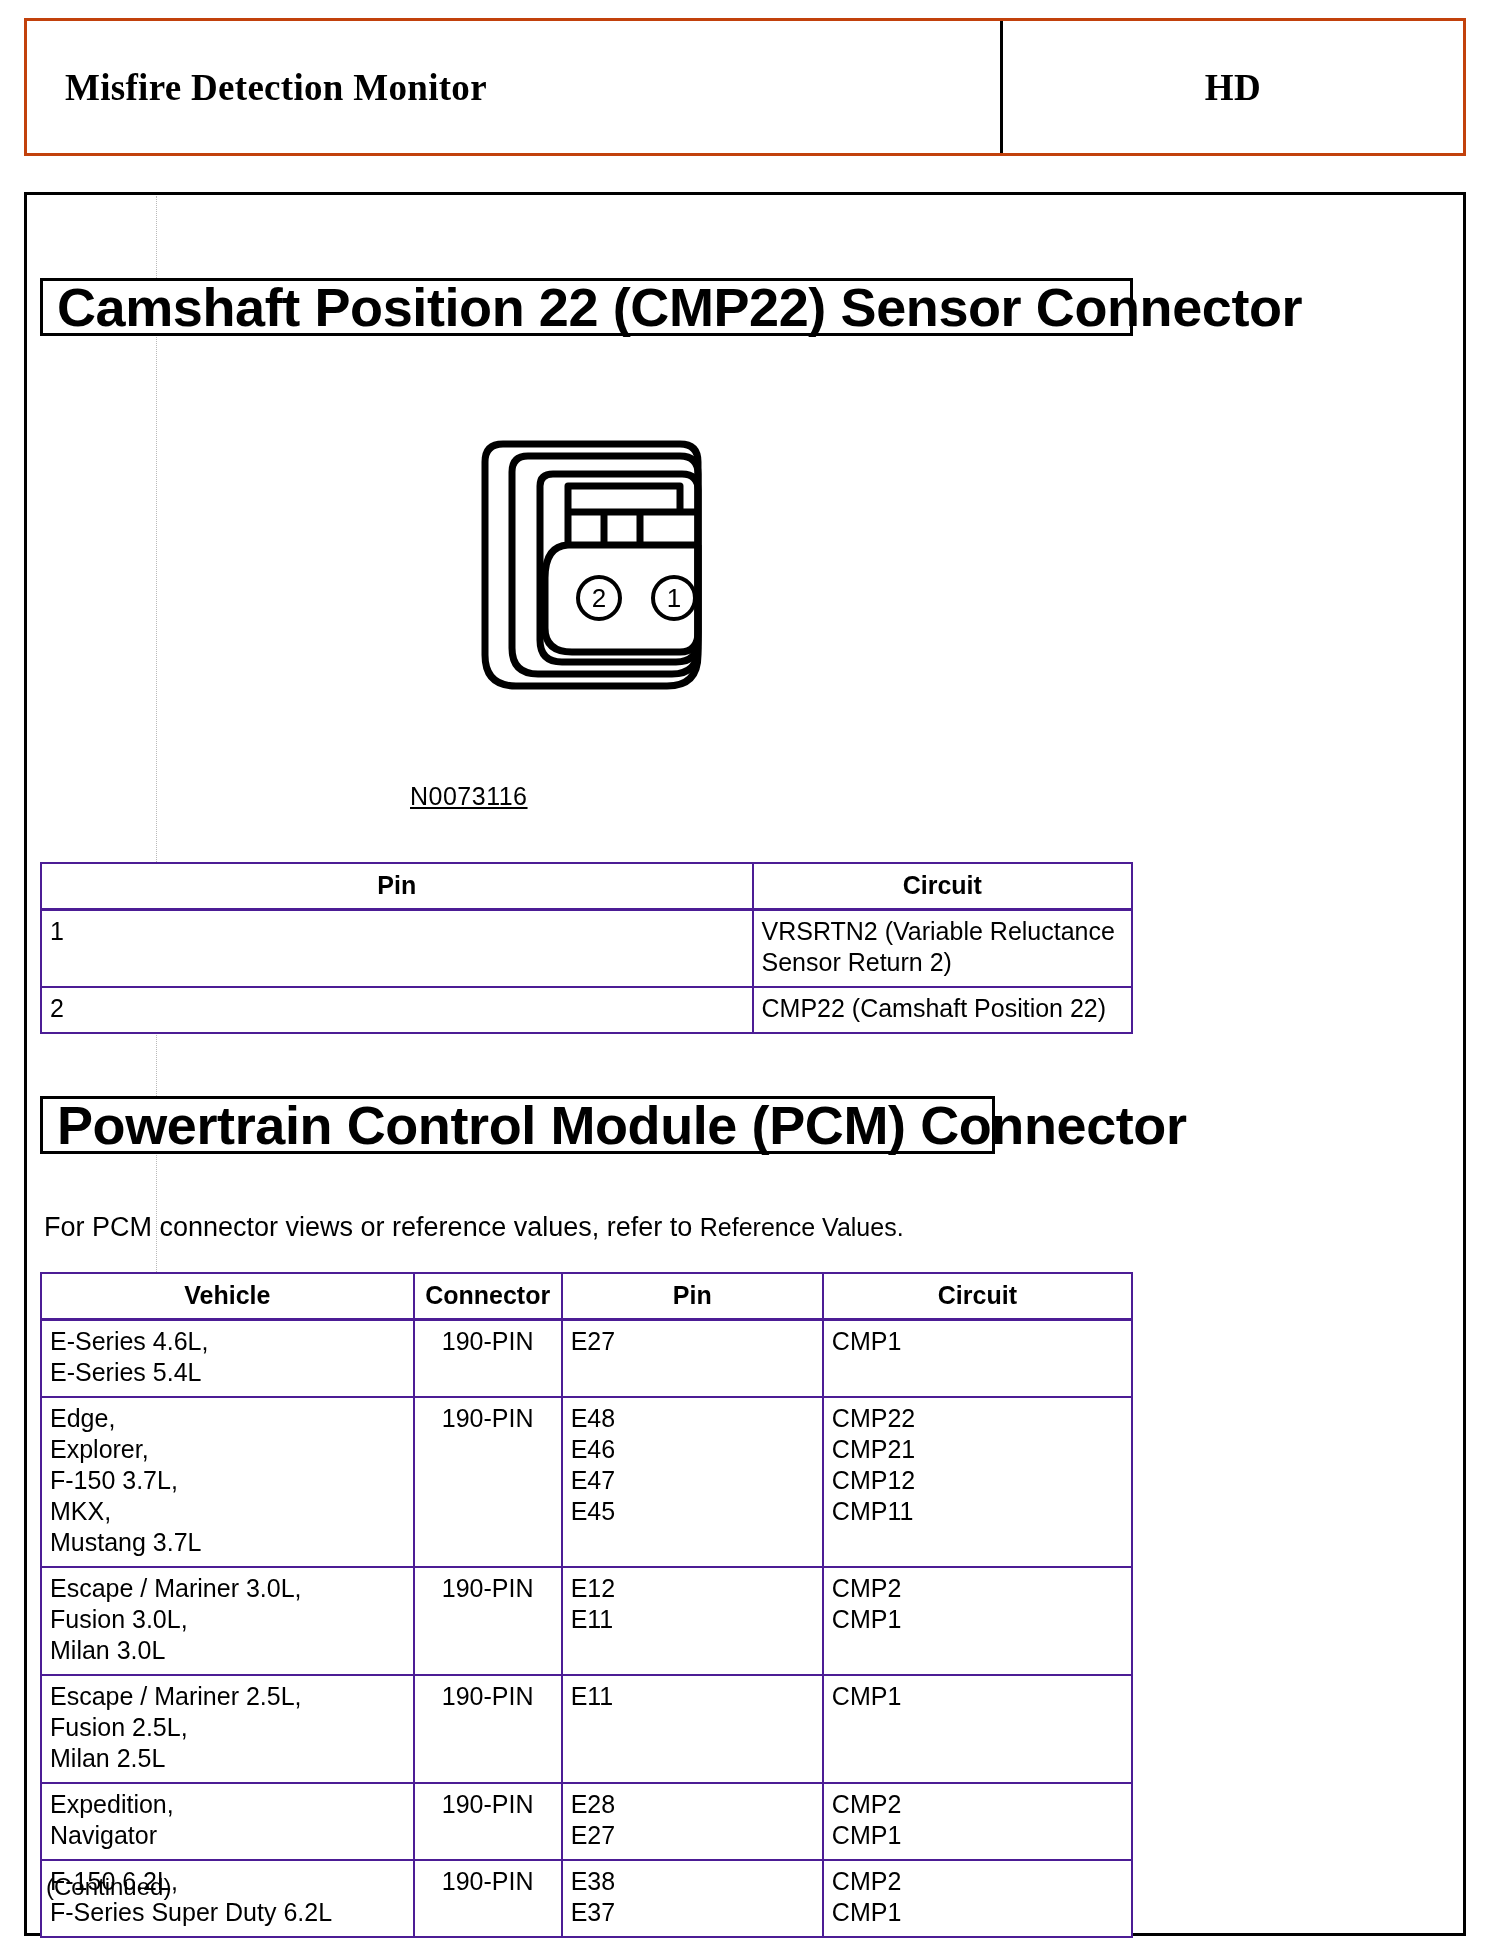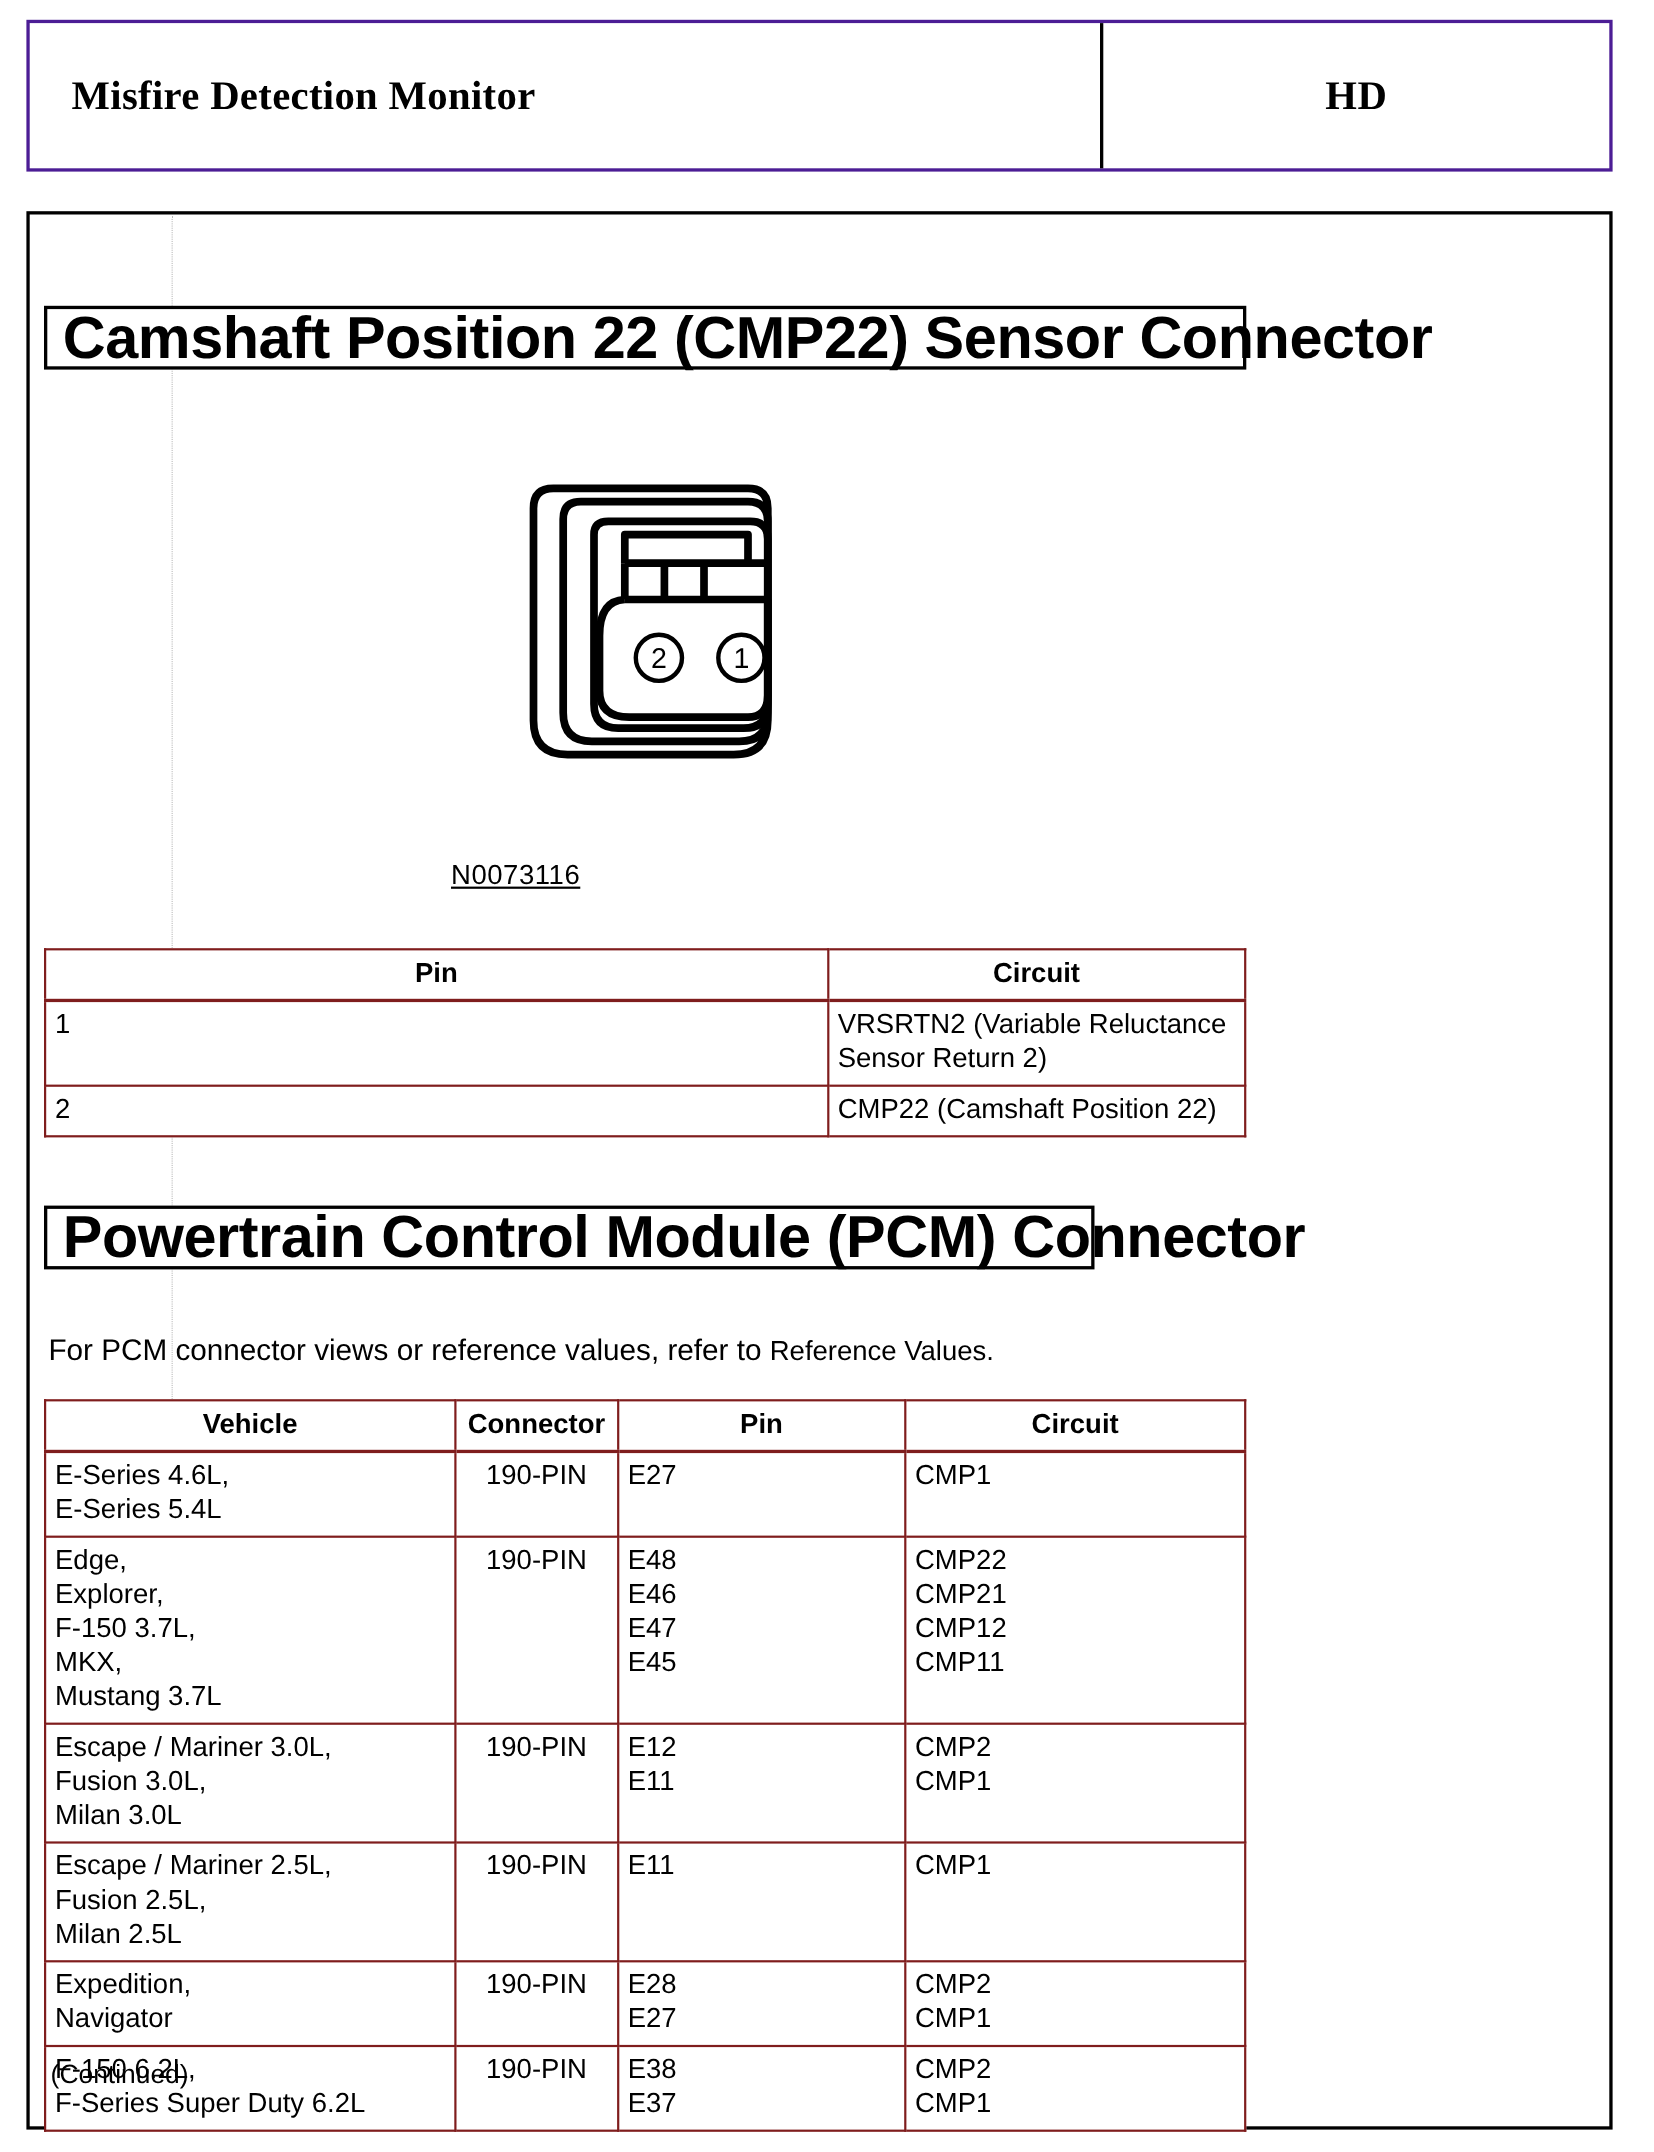--- a/index.html
+++ b/index.html
@@ -17,21 +17,21 @@
     overflow: hidden;
   }
 
   
   .page-header {
     position: absolute;
     left: 24px;
     top: 18px;
     width: 1442px;
     height: 138px;
-    border: 3px solid #4c1d95;
+    border: 3px solid #c2410c;
     box-sizing: border-box;
     display: flex;
   }
   .page-header-title-cell {
     flex: 0 0 976px;
     border-right: 3px solid #000;
     display: flex;
     align-items: center;
     padding-left: 38px;
     box-sizing: border-box;
@@ -128,21 +128,21 @@
 
   
   table.doc-table {
     position: absolute;
     border-collapse: collapse;
     font-family: "Liberation Sans", sans-serif;
     background: #fff;
   }
   table.doc-table th,
   table.doc-table td {
-    border: 2px solid #7f1d1d;
+    border: 2px solid #4c1d95;
     vertical-align: top;
     font-size: 25px;
     line-height: 1.24;
   }
   table.doc-table th {
     text-align: center;
     font-weight: bold;
     padding: 6px 4px 7px 4px;
     border-bottom-width: 3px;
   }

